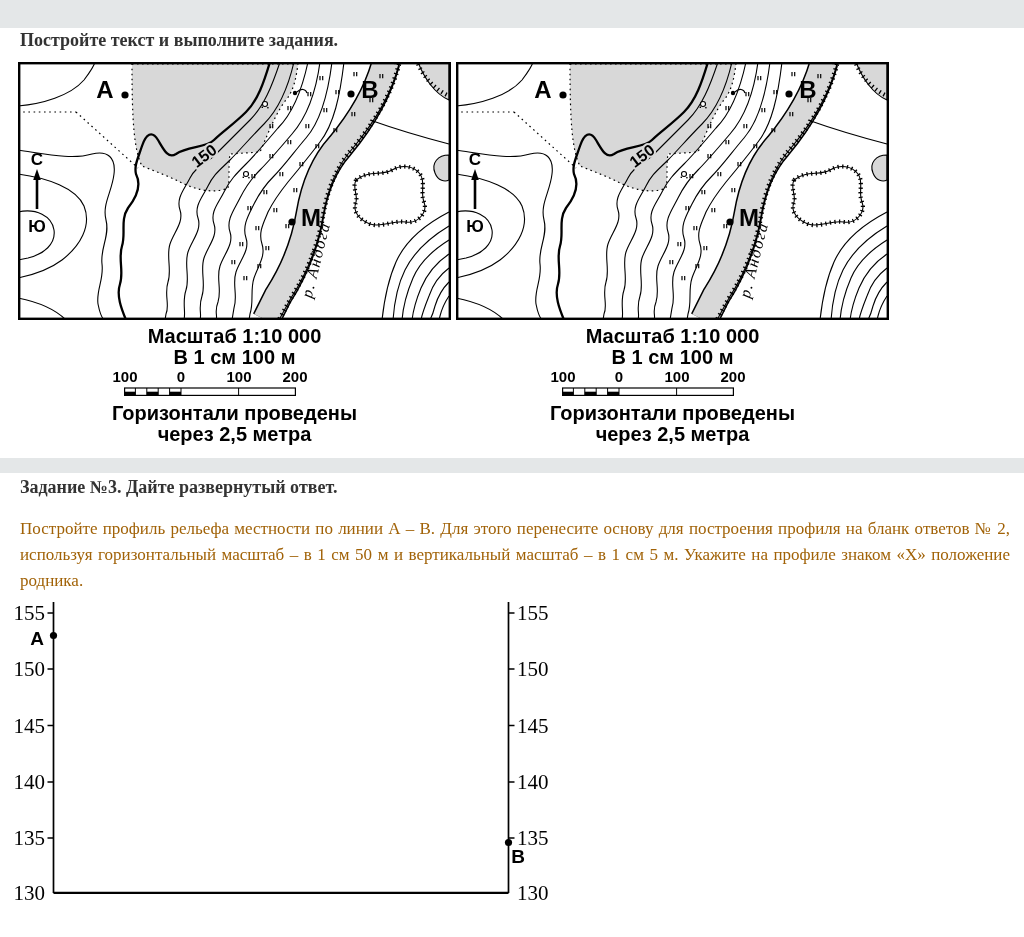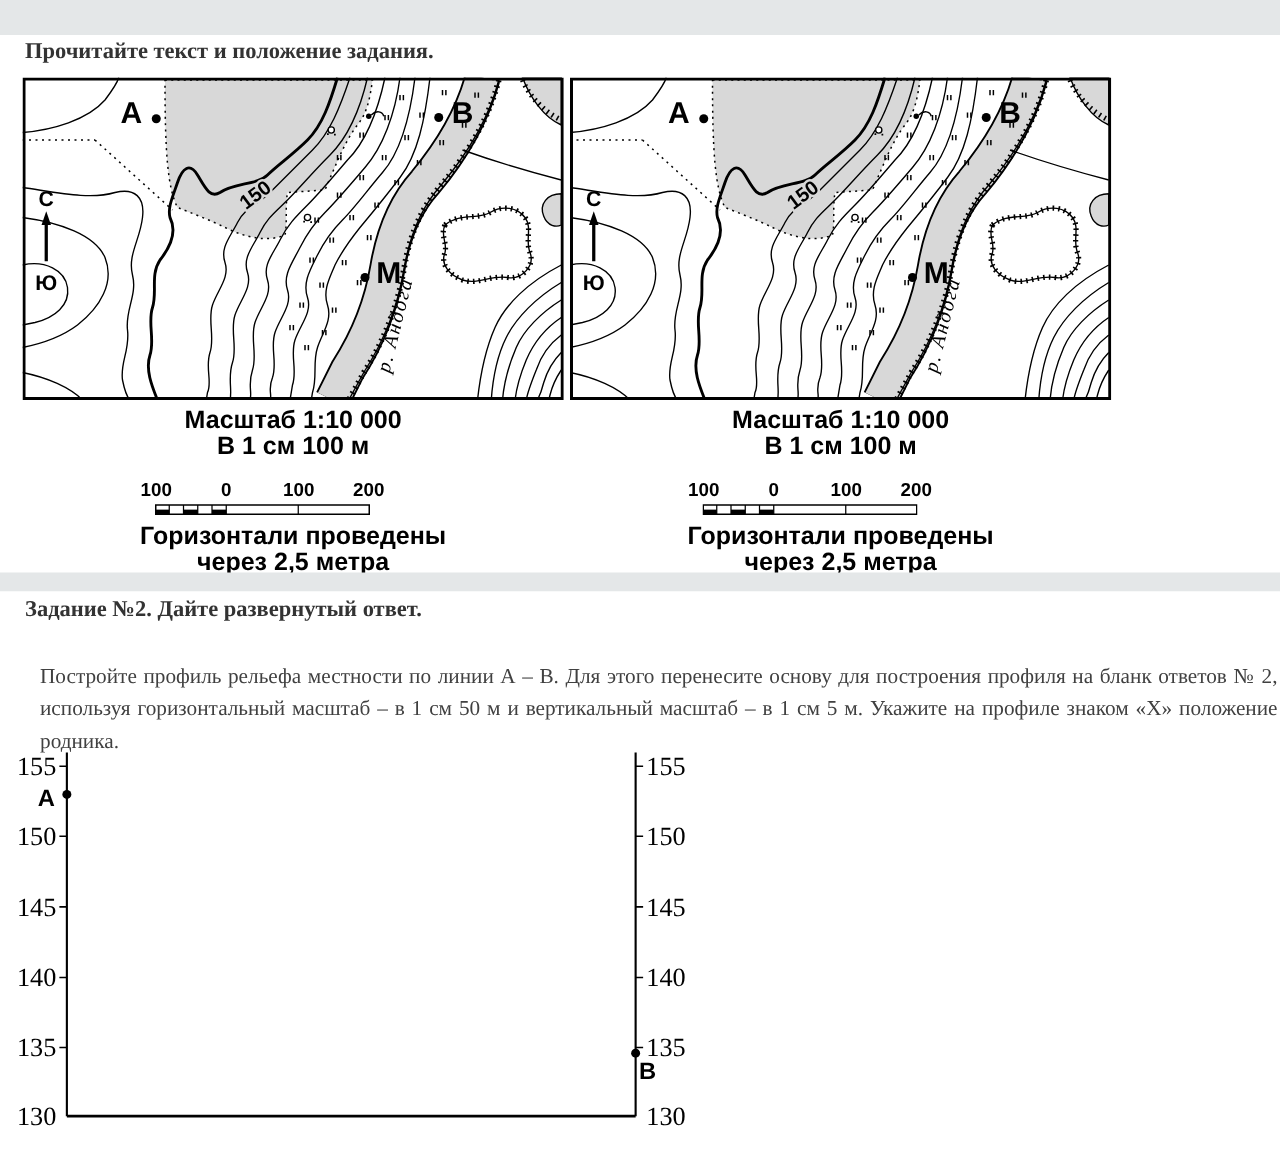--- a/index.html
+++ b/index.html
@@ -12,41 +12,41 @@
   .separator{position:absolute;left:0;top:458px;width:1024px;height:15px;background:#e4e7e8;}
   .instr-title{
     position:absolute;left:20px;top:30px;margin:0;
     font-family:"Liberation Serif",serif;font-weight:bold;font-size:18px;color:#333;
   }
   .task-heading{
     position:absolute;left:20px;top:477px;margin:0;
     font-family:"Liberation Serif",serif;font-weight:bold;font-size:18px;color:#333;
   }
   .task-body{
-    position:absolute;left:20px;top:516px;width:990px;margin:12px;
-    font-family:"Liberation Serif",serif;font-size:17px;line-height:1.52;color:#404040;
+    position:absolute;left:20px;top:516px;width:990px;margin:0;
+    font-family:"Liberation Serif",serif;font-size:17px;line-height:1.52;color:#a16207;
     text-align:justify;
   }
   .maps-row{position:absolute;left:18px;top:62px;display:flex;gap:5px;}
   .map-figure{margin:0;width:433px;}
   .map-svg{display:block;width:433px;height:258px;}
   .caption{margin-top:6px;text-align:center;}
   .cap-line{font-size:20px;line-height:21px;font-weight:bold;font-family:"Liberation Sans",sans-serif;}
-  .bar-area{position:relative;width:172px;height:31px;margin-left:106px;margin-top:17px;margin-bottom:3px;}
+  .bar-area{position:relative;width:172px;height:31px;margin-left:106px;margin-top:1px;margin-bottom:3px;}
   .bar-num{position:absolute;top:0;transform:translateX(-50%);font-size:15px;font-weight:bold;line-height:16px;}
   .bar-svg{position:absolute;left:0;top:18px;width:172px;height:10px;display:block;}
   .chart-wrap{position:absolute;left:0;top:596px;width:560px;height:335px;}
   svg text{user-select:none;}
 </style>
 </head>
 <body>
 
 <div class="topbar"></div>
 
-<h1 class="instr-title">Прочитайте текст и положение задания.</h1>
+<h1 class="instr-title">Постройте текст и выполните задания.</h1>
 
 <div class="maps-row">
 
   <figure class="map-figure">
     <svg class="map-svg" viewBox="0 0 433 258" xmlns="http://www.w3.org/2000/svg">
       <defs>
         <path id="mw" d="M0,0 v4.2 M2.7,0 v4.2" stroke="#000" stroke-width="1.2" fill="none"></path>
         <g id="spring-sym">
           <circle cx="0" cy="0" r="2.5" fill="#fff" stroke="#000" stroke-width="1.1"></circle>
           <rect x="-3.4" y="2.6" width="1.4" height="1.4" fill="#000"></rect>
@@ -211,21 +211,21 @@
         </svg>
       </div>
       <div class="cap-line">Горизонтали проведены</div>
       <div class="cap-line">через 2,5 метра</div>
     </figcaption>
   </figure>
 </div>
 
 <div class="separator"></div>
 
-<h2 class="task-heading">Задание №2. Дайте развернутый ответ.</h2>
+<h2 class="task-heading">Задание №3. Дайте развернутый ответ.</h2>
 
 <p class="task-body">Постройте профиль рельефа местности по линии А – В. Для этого перенесите основу для построения профиля на бланк ответов № 2, используя горизонтальный масштаб – в 1 см 50 м и вертикальный масштаб – в 1 см 5 м. Укажите на профиле знаком «Х» положение родника.</p>
 
 <div class="chart-wrap">
   <svg viewBox="0 0 560 335" width="560" height="335" xmlns="http://www.w3.org/2000/svg">
     <g stroke="#000" fill="none">
       <path d="M53.5,6 V297" stroke-width="1.7"></path>
       <path d="M508.5,6 V297" stroke-width="1.7"></path>
       <path d="M53.5,296.9 H508.5" stroke-width="2.2"></path>
       <path d="M47.5,17 H53.5 M47.5,73 H53.5 M47.5,129.5 H53.5 M47.5,186 H53.5 M47.5,242 H53.5" stroke-width="1.3"></path>

